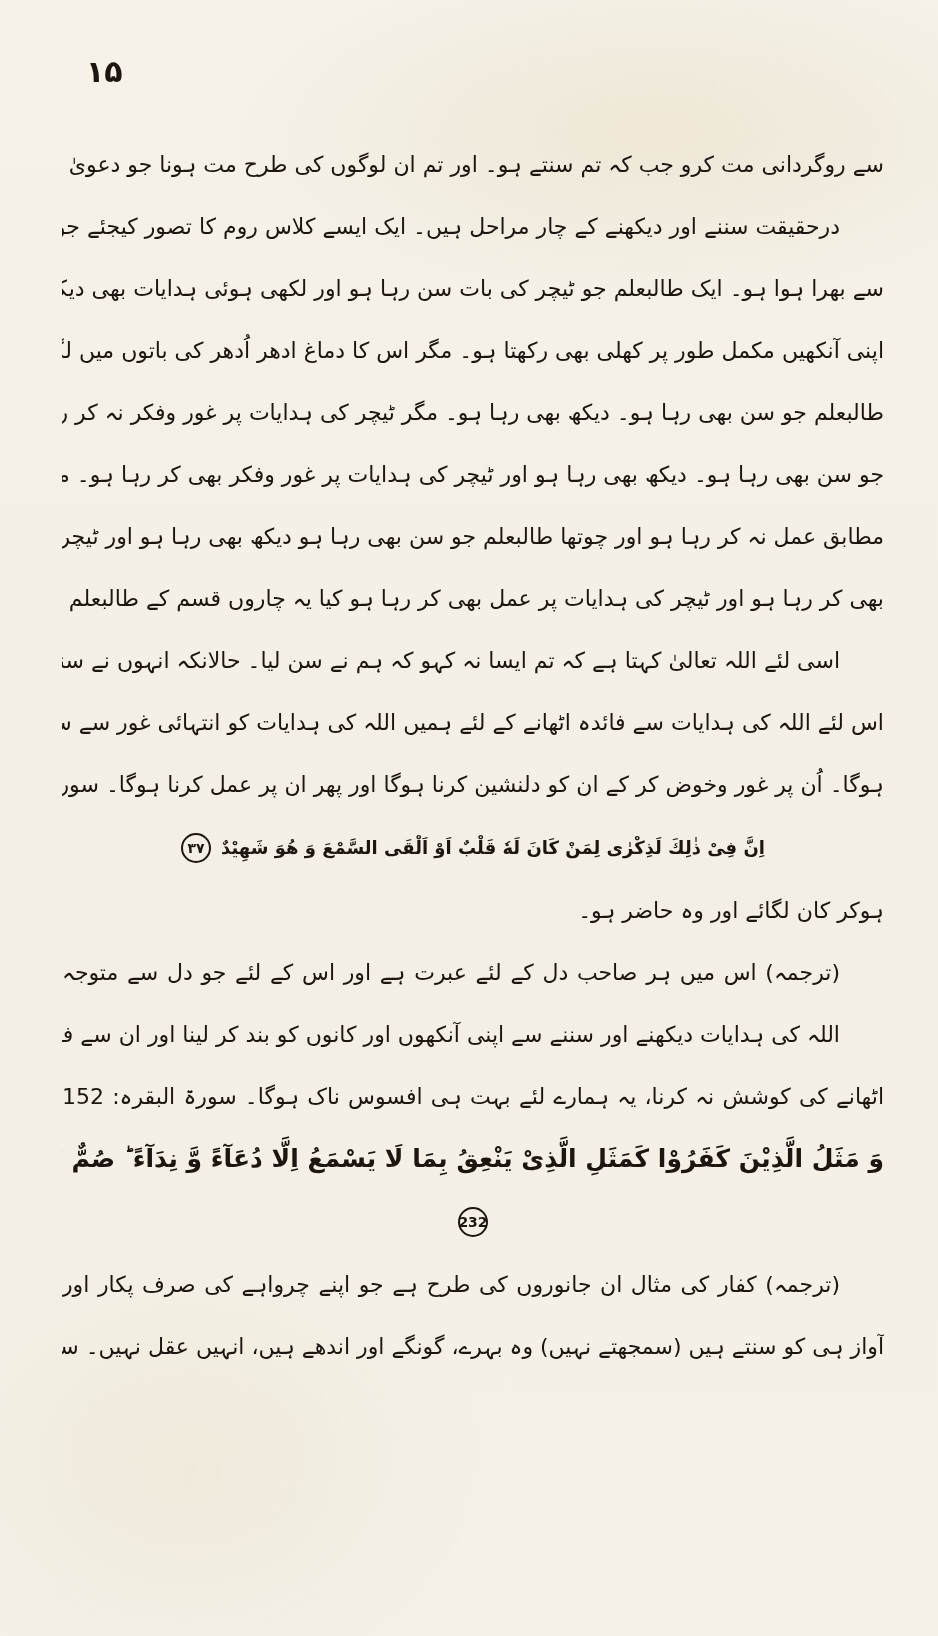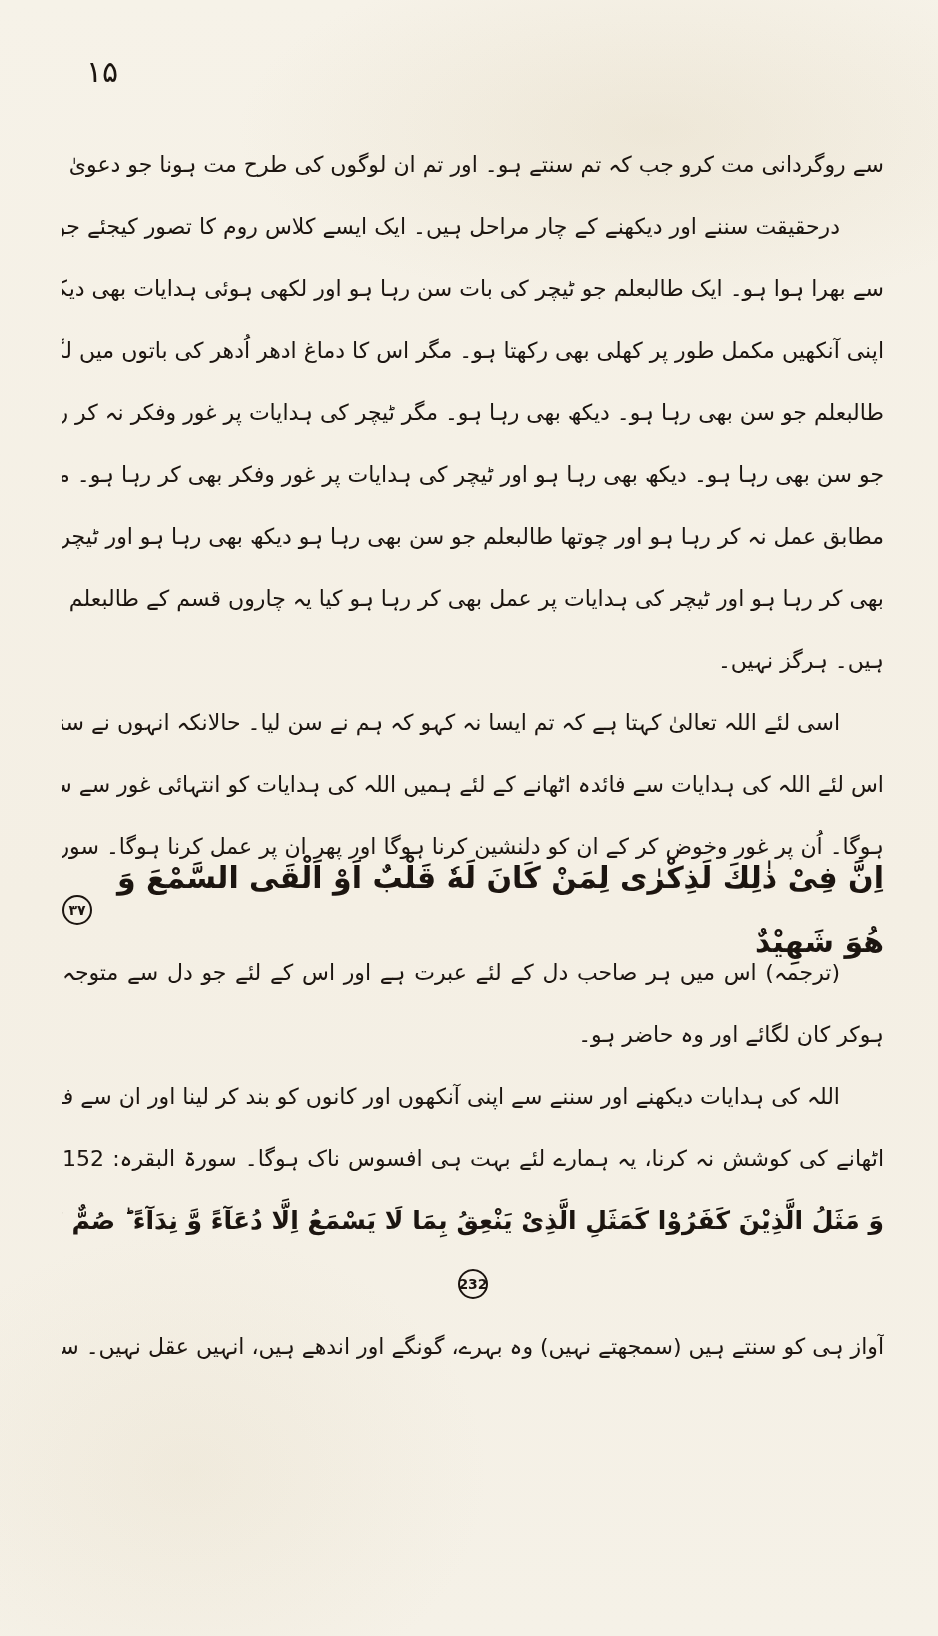--- a/index.html
+++ b/index.html
@@ -10,42 +10,42 @@
     background:
       radial-gradient(ellipse 700px 300px at 70% 8%, rgba(214,200,168,0.25), rgba(0,0,0,0) 60%),
       radial-gradient(ellipse 500px 400px at 20% 90%, rgba(220,208,180,0.2), rgba(0,0,0,0) 60%),
       linear-gradient(180deg,#f6f2e8 0%,#f4efe4 55%,#f5f1e7 100%);
     font-family:"DejaVu Sans",sans-serif;
     color:#1c1510;
     overflow:hidden;
   }
   .pagenum{
     position:absolute;top:54px;left:86px;
-    font-size:30px;font-weight:normal;letter-spacing:2px;
+    font-size:30px;font-weight:bold;letter-spacing:2px;
   }
   .text-block{
     position:absolute;top:134px;right:54px;left:62px;
     direction:rtl;
   }
   .line{
     font-size:22px;
     line-height:62px;height:62px;
     text-align:justify;text-align-last:justify;
     white-space:nowrap;
     overflow:hidden;
   }
   .line.short{text-align:right;text-align-last:right;}
   .line.ind{text-indent:44px;}
   .arabic{font-weight:bold;font-size:25px;}
   .verse-row{
     display:flex;direction:rtl;
     justify-content:center;align-items:center;gap:10px;
     height:64px;
   }
-  .verse-row .arabic-text{font-weight:bold;font-size:30px;line-height:64px;}
+  .verse-row .arabic-text{font-weight:bold;font-size:18px;line-height:64px;}
   .badge{
     display:inline-flex;flex:0 0 auto;
     width:26px;height:26px;
     border:2px solid #1c1510;border-radius:50%;
     align-items:center;justify-content:center;
     font-size:14px;font-weight:bold;line-height:1;
   }
 </style>
 </head>
 <body>
@@ -58,38 +58,38 @@
 
     <div class="line">سے روگردانی مت کرو جب کہ تم سنتے ہو۔ اور تم ان لوگوں کی طرح مت ہونا جو دعویٰ تو کرتے</div>
 
     <div class="line ind">درحقیقت سننے اور دیکھنے کے چار مراحل ہیں۔ ایک ایسے کلاس روم کا تصور کیجئے جو طلبہ</div>
     <div class="line">سے بھرا ہوا ہو۔ ایک طالبعلم جو ٹیچر کی بات سن رہا ہو اور لکھی ہوئی ہدایات بھی دیکھ رہا ہو اور</div>
     <div class="line">اپنی آنکھیں مکمل طور پر کھلی بھی رکھتا ہو۔ مگر اس کا دماغ ادھر اُدھر کی باتوں میں لگا ہوا ہو۔ دوسرا</div>
     <div class="line">طالبعلم جو سن بھی رہا ہو۔ دیکھ بھی رہا ہو۔ مگر ٹیچر کی ہدایات پر غور وفکر نہ کر رہا ہو۔ تیسرا طالبعلم</div>
     <div class="line">جو سن بھی رہا ہو۔ دیکھ بھی رہا ہو اور ٹیچر کی ہدایات پر غور وفکر بھی کر رہا ہو۔ مگر ان ہدایات کے</div>
     <div class="line">مطابق عمل نہ کر رہا ہو اور چوتھا طالبعلم جو سن بھی رہا ہو دیکھ بھی رہا ہو اور ٹیچر کی ہدایات پر غور وفکر</div>
     <div class="line">بھی کر رہا ہو اور ٹیچر کی ہدایات پر عمل بھی کر رہا ہو کیا یہ چاروں قسم کے طالبعلم برابر ہو سکتے</div>
-    <div class="line short">ہیں۔ ہرگز نہیں۔</div>
 
     <div class="line ind">اسی لئے اللہ تعالیٰ کہتا ہے کہ تم ایسا نہ کہو کہ ہم نے سن لیا۔ حالانکہ انہوں نے سنا نہیں۔</div>
     <div class="line">اس لئے اللہ کی ہدایات سے فائدہ اٹھانے کے لئے ہمیں اللہ کی ہدایات کو انتہائی غور سے سننا</div>
     <div class="line">ہوگا۔ اُن پر غور وخوض کر کے ان کو دلنشین کرنا ہوگا اور پھر ان پر عمل کرنا ہوگا۔ سورۃ ق: ۳۷</div>
 
     <div class="verse-row">
       <span class="arabic-text">اِنَّ فِیْ ذٰلِكَ لَذِكْرٰی لِمَنْ كَانَ لَهٗ قَلْبٌ اَوْ اَلْقَی السَّمْعَ وَ هُوَ شَهِیْدٌ</span>
       <span class="badge">۳۷</span>
     </div>
 
+    <div class="line short">ہوکر کان لگائے اور وہ حاضر ہو۔</div>
     <div class="line ind">(ترجمہ) اس میں ہر صاحب دل کے لئے عبرت ہے اور اس کے لئے جو دل سے متوجہ</div>
-    <div class="line short">ہوکر کان لگائے اور وہ حاضر ہو۔</div>
 
     <div class="line ind">اللہ کی ہدایات دیکھنے اور سننے سے اپنی آنکھوں اور کانوں کو بند کر لینا اور ان سے فائدہ</div>
     <div class="line">اٹھانے کی کوشش نہ کرنا، یہ ہمارے لئے بہت ہی افسوس ناک ہوگا۔ سورۃ البقرہ: 152</div>
 
     <div class="line arabic">وَ مَثَلُ الَّذِیْنَ كَفَرُوْا كَمَثَلِ الَّذِیْ یَنْعِقُ بِمَا لَا یَسْمَعُ اِلَّا دُعَآءً وَّ نِدَآءً ؕ صُمٌّ بُكْمٌ</div>
     <div class="verse-row">
       <span class="badge">232</span>
     </div>
 
+    <div class="line ind">(ترجمہ) کفار کی مثال ان جانوروں کی طرح ہے جو اپنے چرواہے کی صرف پکار اور</div>
     <div class="line">آواز ہی کو سنتے ہیں (سمجھتے نہیں) وہ بہرے، گونگے اور اندھے ہیں، انہیں عقل نہیں۔ سورۃ</div>
 
   </div>
 </div>
 
 </body></html>

